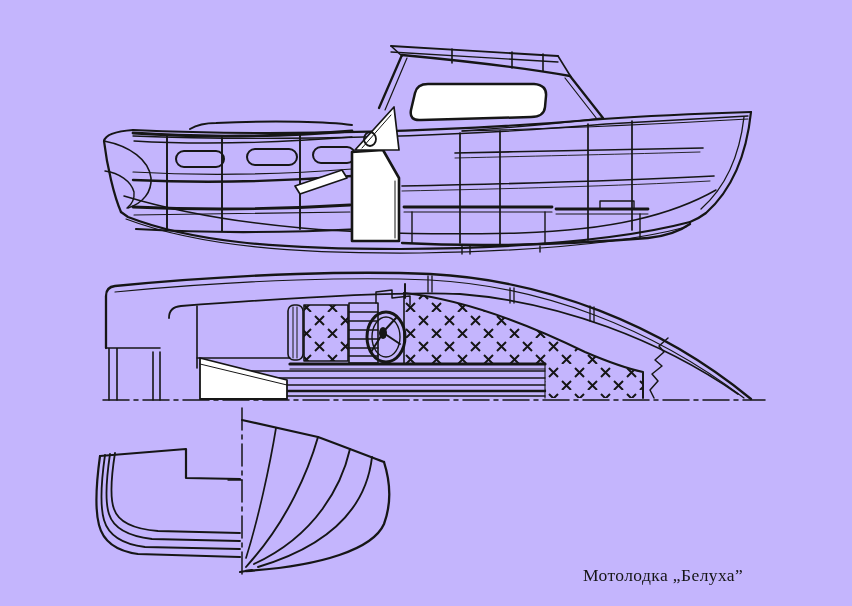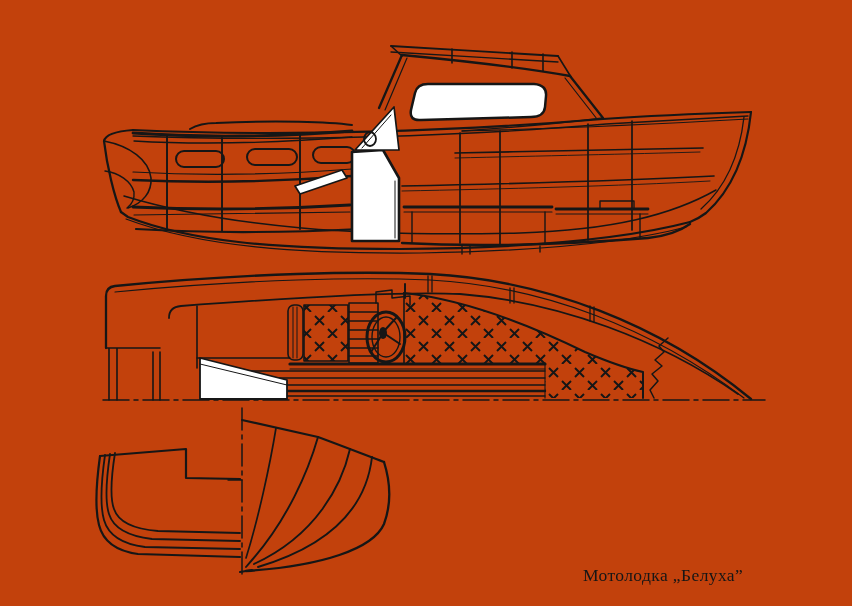--- a/index.html
+++ b/index.html
@@ -1,16 +1,16 @@
 <!DOCTYPE html>
 <html><head>
 <meta charset="utf-8">
 <style>
   html,body{margin:0;padding:0;background:#ffffff;}
-  .page{position:relative;width:852px;height:606px;background:#c2410c;overflow:hidden;
+  .page{position:relative;width:852px;height:606px;background:#c4b5fd;overflow:hidden;
         font-family:"Liberation Serif", serif;}
   svg{position:absolute;left:0;top:0;}
   .ink{stroke:#161616;fill:none;stroke-linecap:round;stroke-linejoin:round;}
   .fillw{fill:#ffffff;}
   .caption{font-family:"Liberation Serif", serif;font-size:17.5px;letter-spacing:.4px;
            fill:#161616;font-weight:500;}
 </style>
 </head>
 <body>
 

